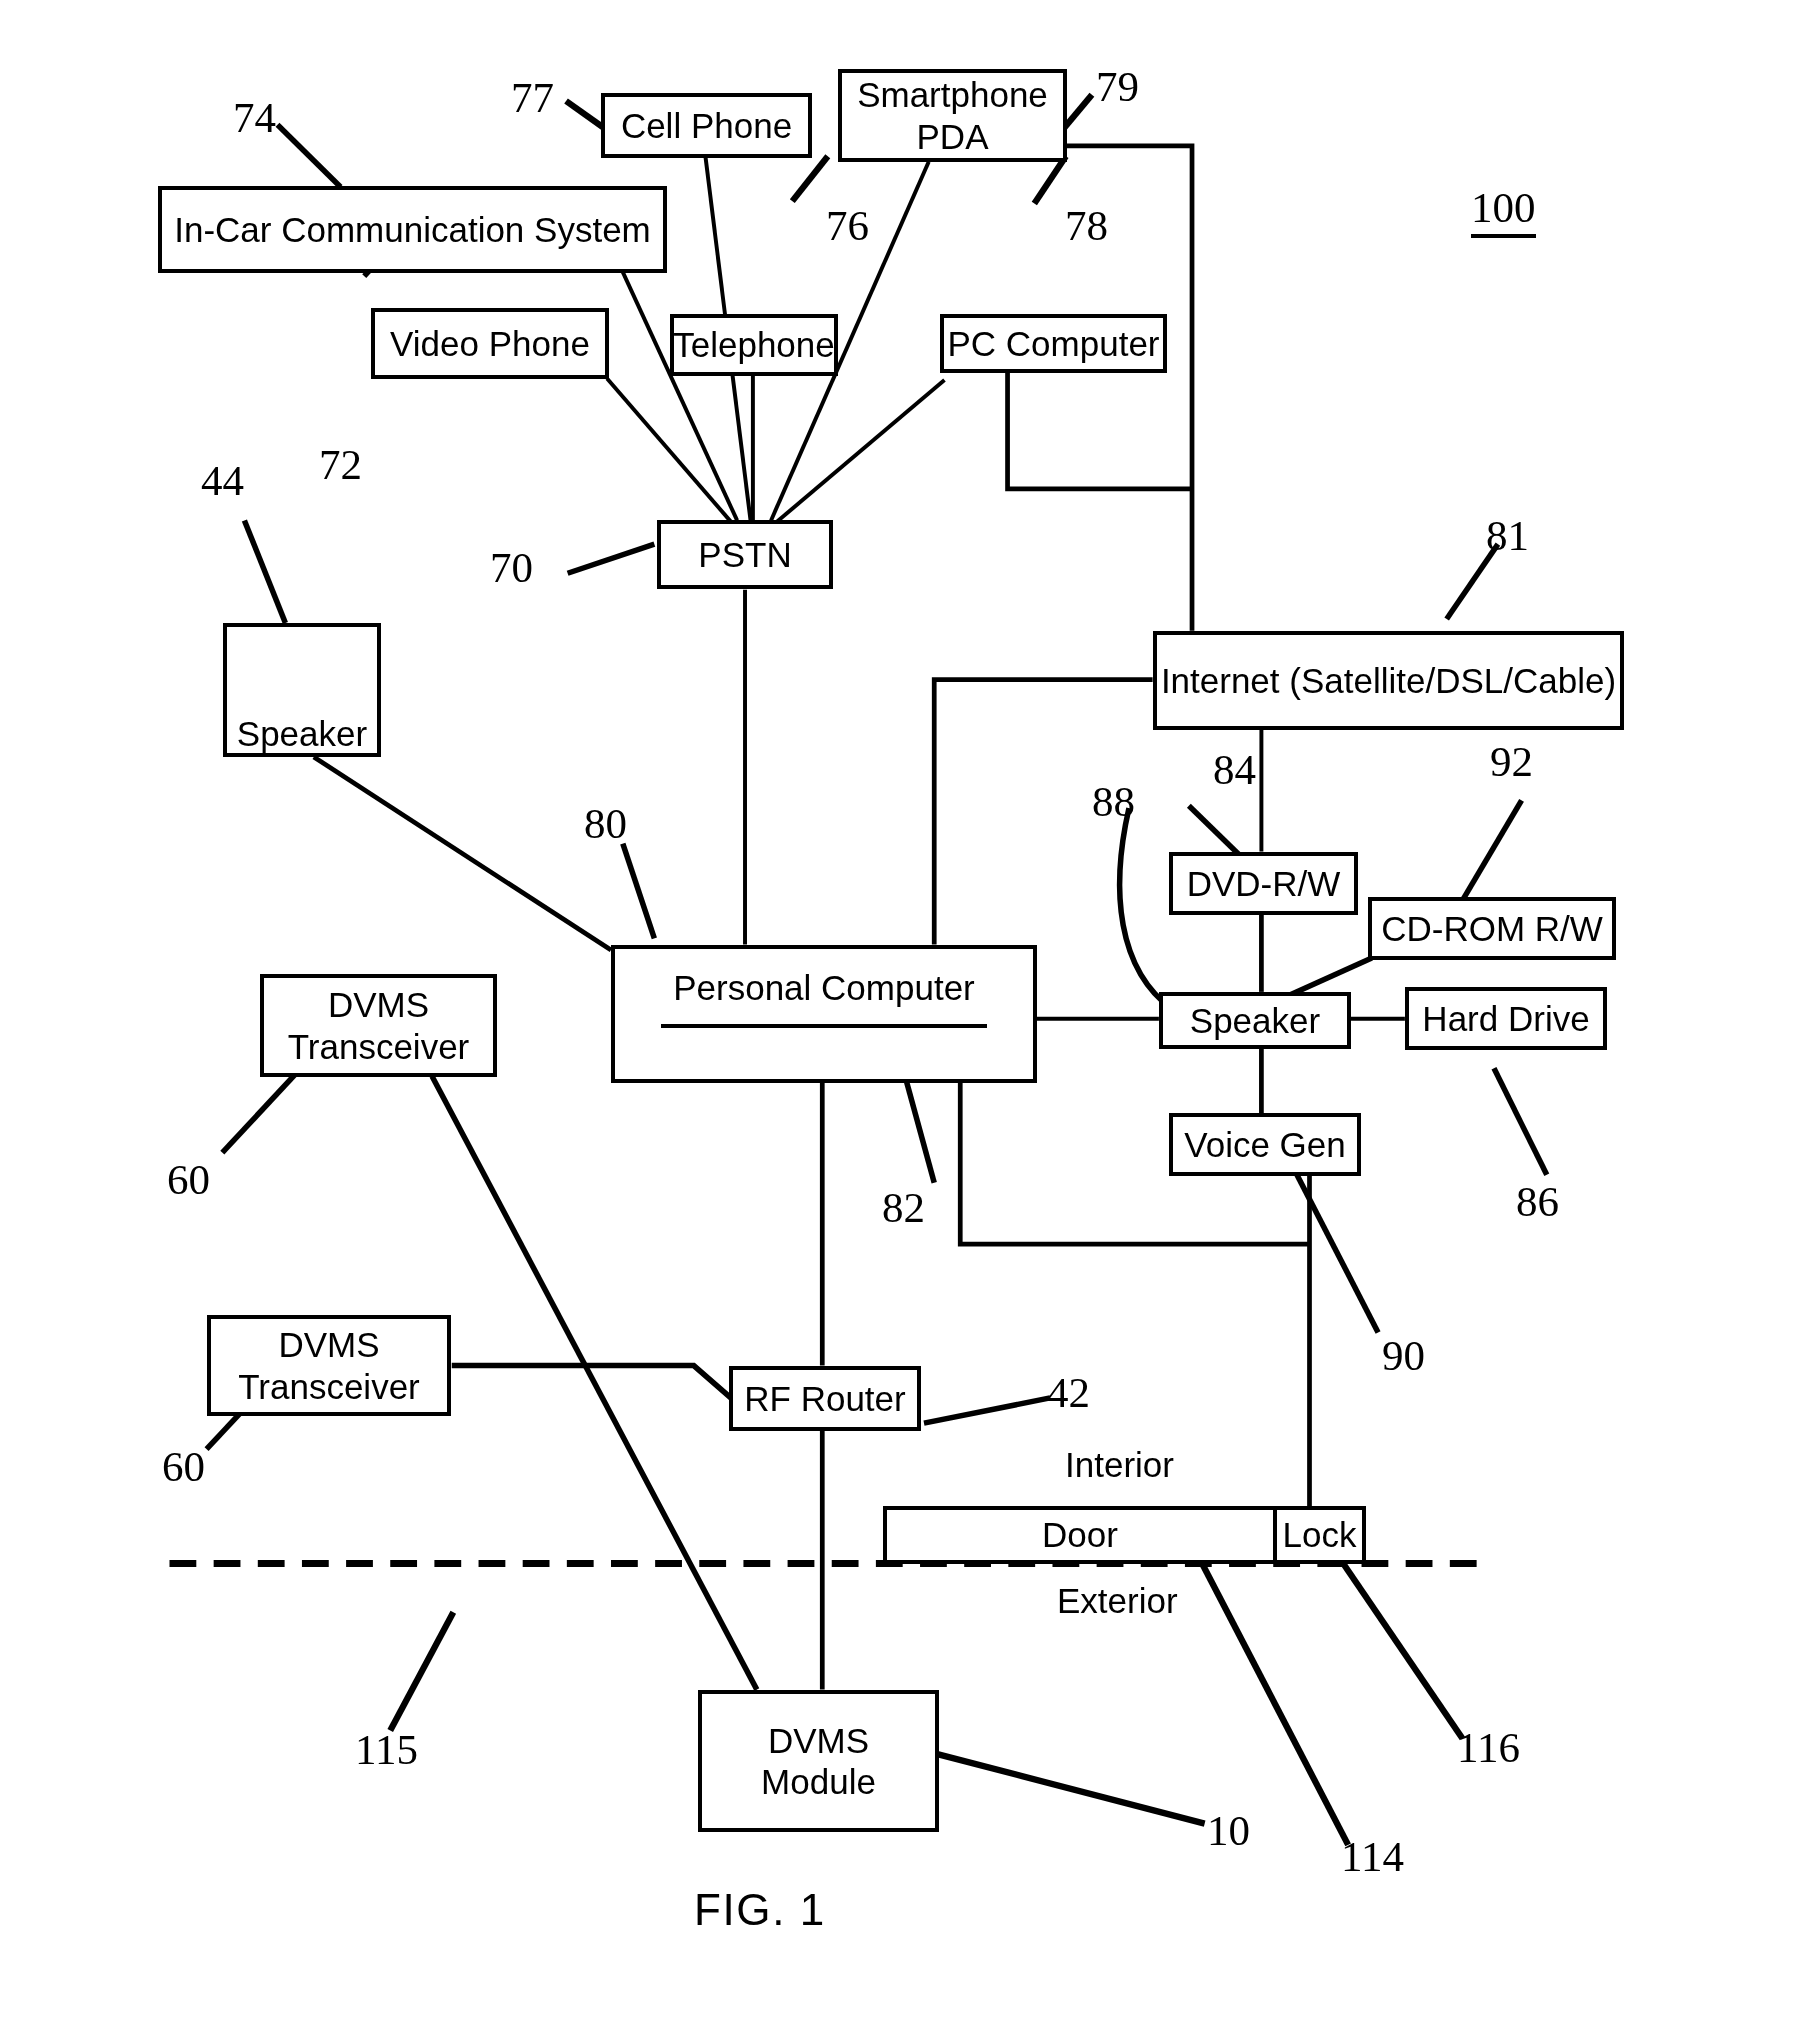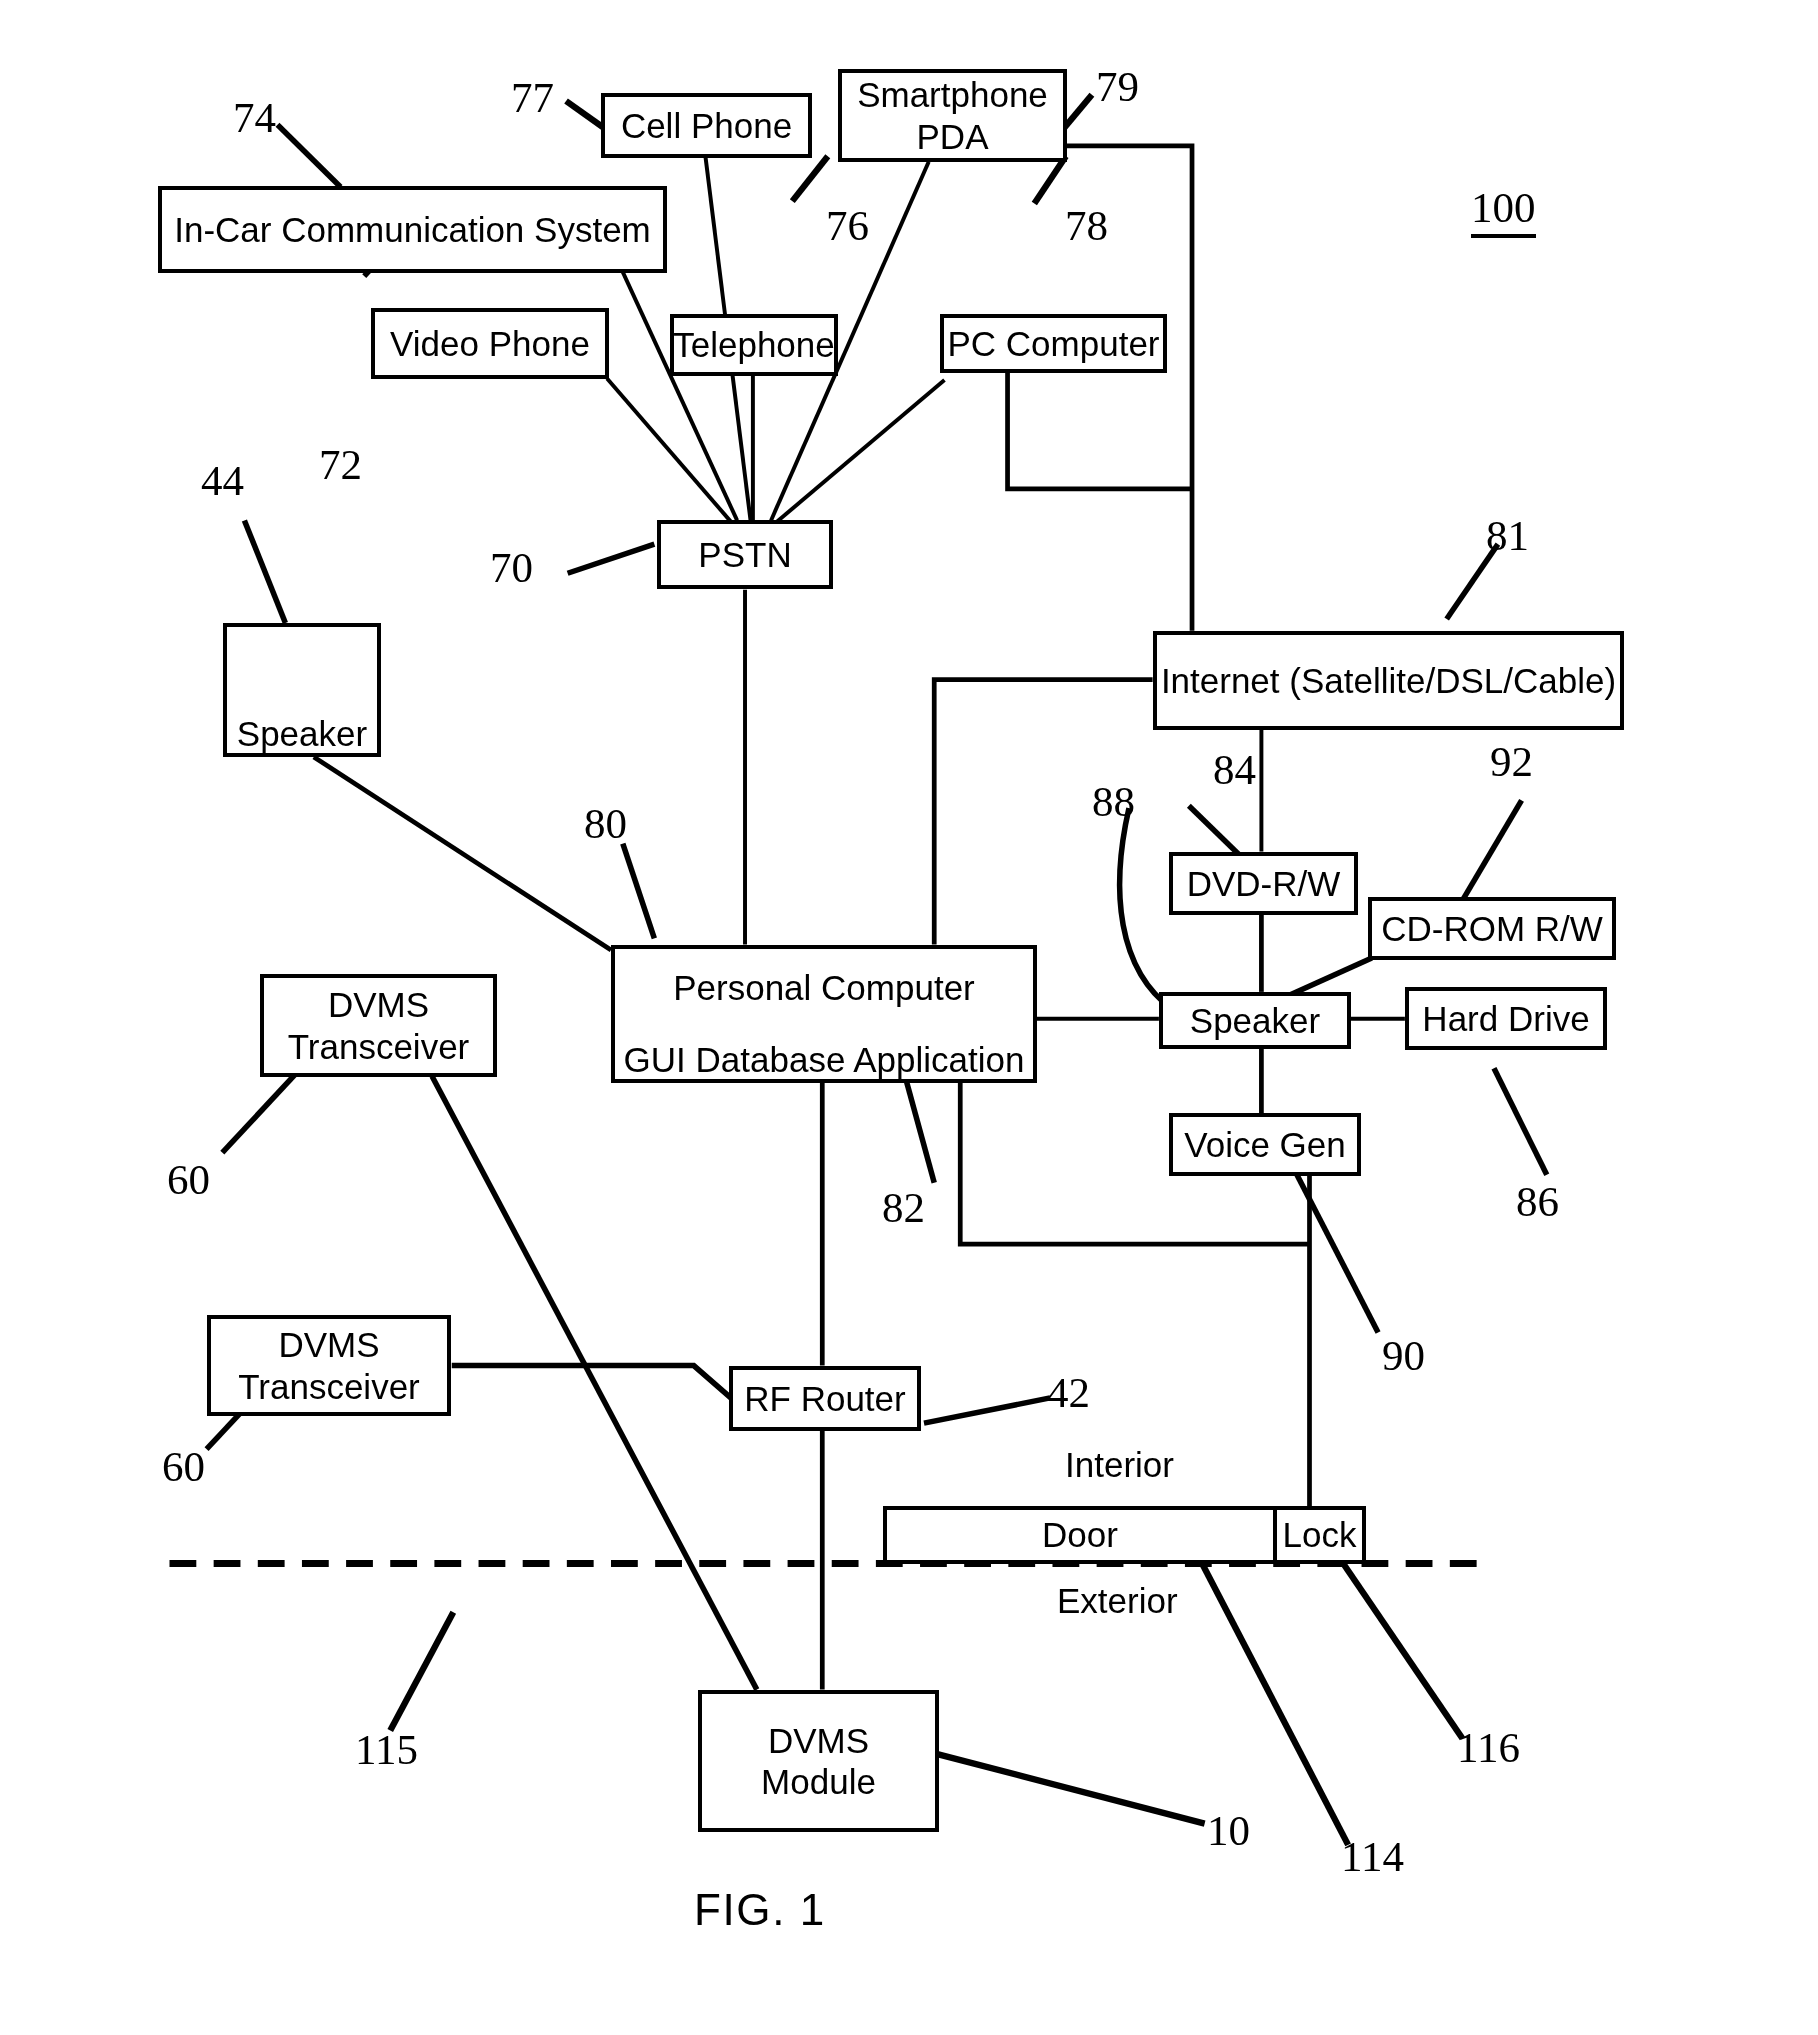--- a/index.html
+++ b/index.html
@@ -245,21 +245,20 @@
     <span class="ln">Internet (Satellite/DSL/Cable)</span>
   </div>
 
   <div class="node" style="left:223px; top:623px; width:158px; height:134px;justify-content:flex-end;">
     <span class="ln">Speaker</span>
   </div>
 
   <div class="node pc-node" style="left:611px; top:945px; width:426px; height:138px;">
     <span class="ln">Personal Computer</span>
     <div class="pc-rule"></div>
-    <span class="ln">GUI Database Application</span>
   </div>
 
   <div class="node two-line" style="left:260px; top:974px; width:237px; height:103px;">
     <span class="ln">DVMS</span>
     <span class="ln">Transceiver</span>
   </div>
 
   <div class="node two-line" style="left:207px; top:1315px; width:244px; height:101px;">
     <span class="ln">DVMS</span>
     <span class="ln">Transceiver</span>

